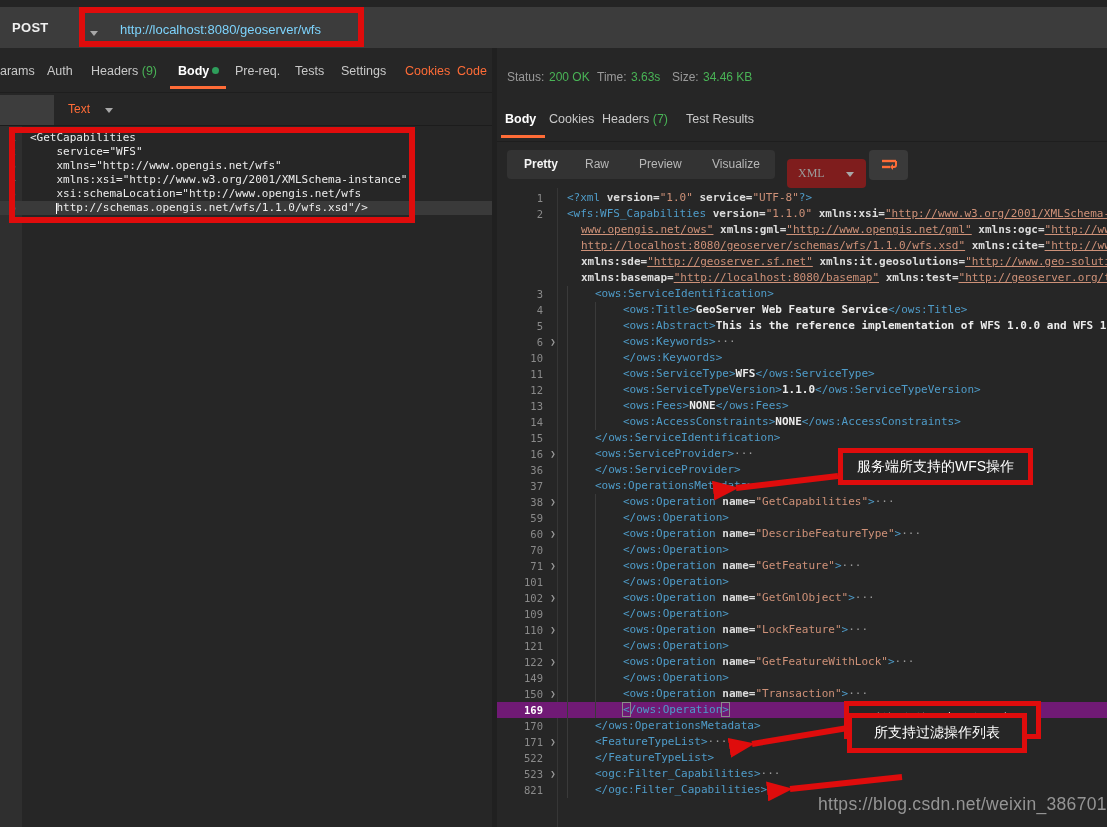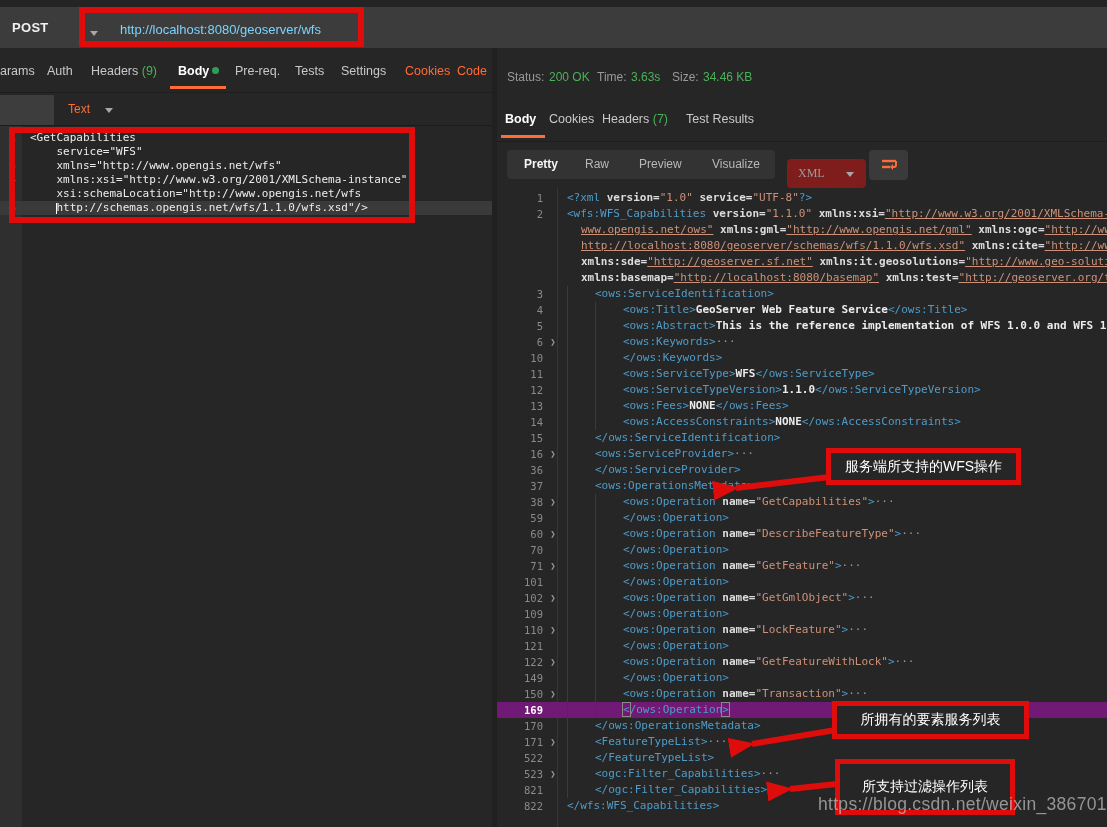--- a/index.html
+++ b/index.html
@@ -80,24 +80,24 @@
   .tk-a { color:#dcdcdc; font-weight:bold; }
   .tk-s { color:#ce9178; }
   .tk-l { color:#ce9178; text-decoration:underline; }
   .tk-x { color:#ececec; font-weight:bold; }
   .tk-e { color:#9a9a9a; }
   .tk-b { color:#4f9cc9; outline:1px solid #8a8a8a; }
 
   
   .anno-label { border:5px solid #df0c0c; background:#262626; color:#fff;
                 display:flex; align-items:center; justify-content:center;
-                font-size:14px; z-index:45; font-family:"Liberation Sans", sans-serif; }
+                font-size:14px; z-index:45; font-family:"Liberation Sans", sans-serif;margin-left:12px; }
   .anno-1 { left:826px; top:448px; width:195px; height:37px; }
   .anno-2 { left:832px; top:701px; width:197px; height:38px; }
-  .anno-3 { left:835px; top:759px; width:180px; height:56px;text-align:center; }
+  .anno-3 { left:835px; top:713px; width:180px; height:40px;text-align:center; }
   .arrow-layer { left:0; top:0; width:1107px; height:827px; pointer-events:none; z-index:44; }
   .watermark { left:818px; top:794px; font-size:17.5px; color:#bfbfbf; opacity:.72; z-index:46; letter-spacing:.3px; }
 </style>
 </head>
 <body>
 
 <div class="abs top-strip"></div>
 <div class="abs header-bar">
   <span class="abs method">POST</span>
   <span class="abs caret method-caret"></span>
@@ -376,25 +376,20 @@
     <div class="crow">
       <span class="ln">523</span>
       <span class="fold">❯</span>
       <span class="cd"><span class="ig"></span><span class="tk-t">&lt;ogc:Filter_Capabilities&gt;</span><span class="tk-e">···</span></span>
     </div>
     <div class="crow">
       <span class="ln">821</span>
       <span class="fold"></span>
       <span class="cd"><span class="ig"></span><span class="tk-t">&lt;/ogc:Filter_Capabilities&gt;</span></span>
     </div>
-    <div class="crow">
-      <span class="ln">822</span>
-      <span class="fold"></span>
-      <span class="cd"><span class="tk-t">&lt;/wfs:WFS_Capabilities&gt;</span></span>
-    </div>
   </div>
 
 <svg class="abs arrow-layer">
   <defs>
     <marker id="ah" markerUnits="userSpaceOnUse" markerWidth="26" markerHeight="20" refX="3" refY="10" orient="auto">
       <path d="M0,10 L26,0 L26,20 Z" fill="#df0c0c"></path>
     </marker>
   </defs>
   <line x1="838" y1="476" x2="736" y2="488" stroke="#df0c0c" stroke-width="6" marker-end="url(#ah)"></line>
   <line x1="866" y1="725" x2="752" y2="744" stroke="#df0c0c" stroke-width="6" marker-end="url(#ah)"></line>

